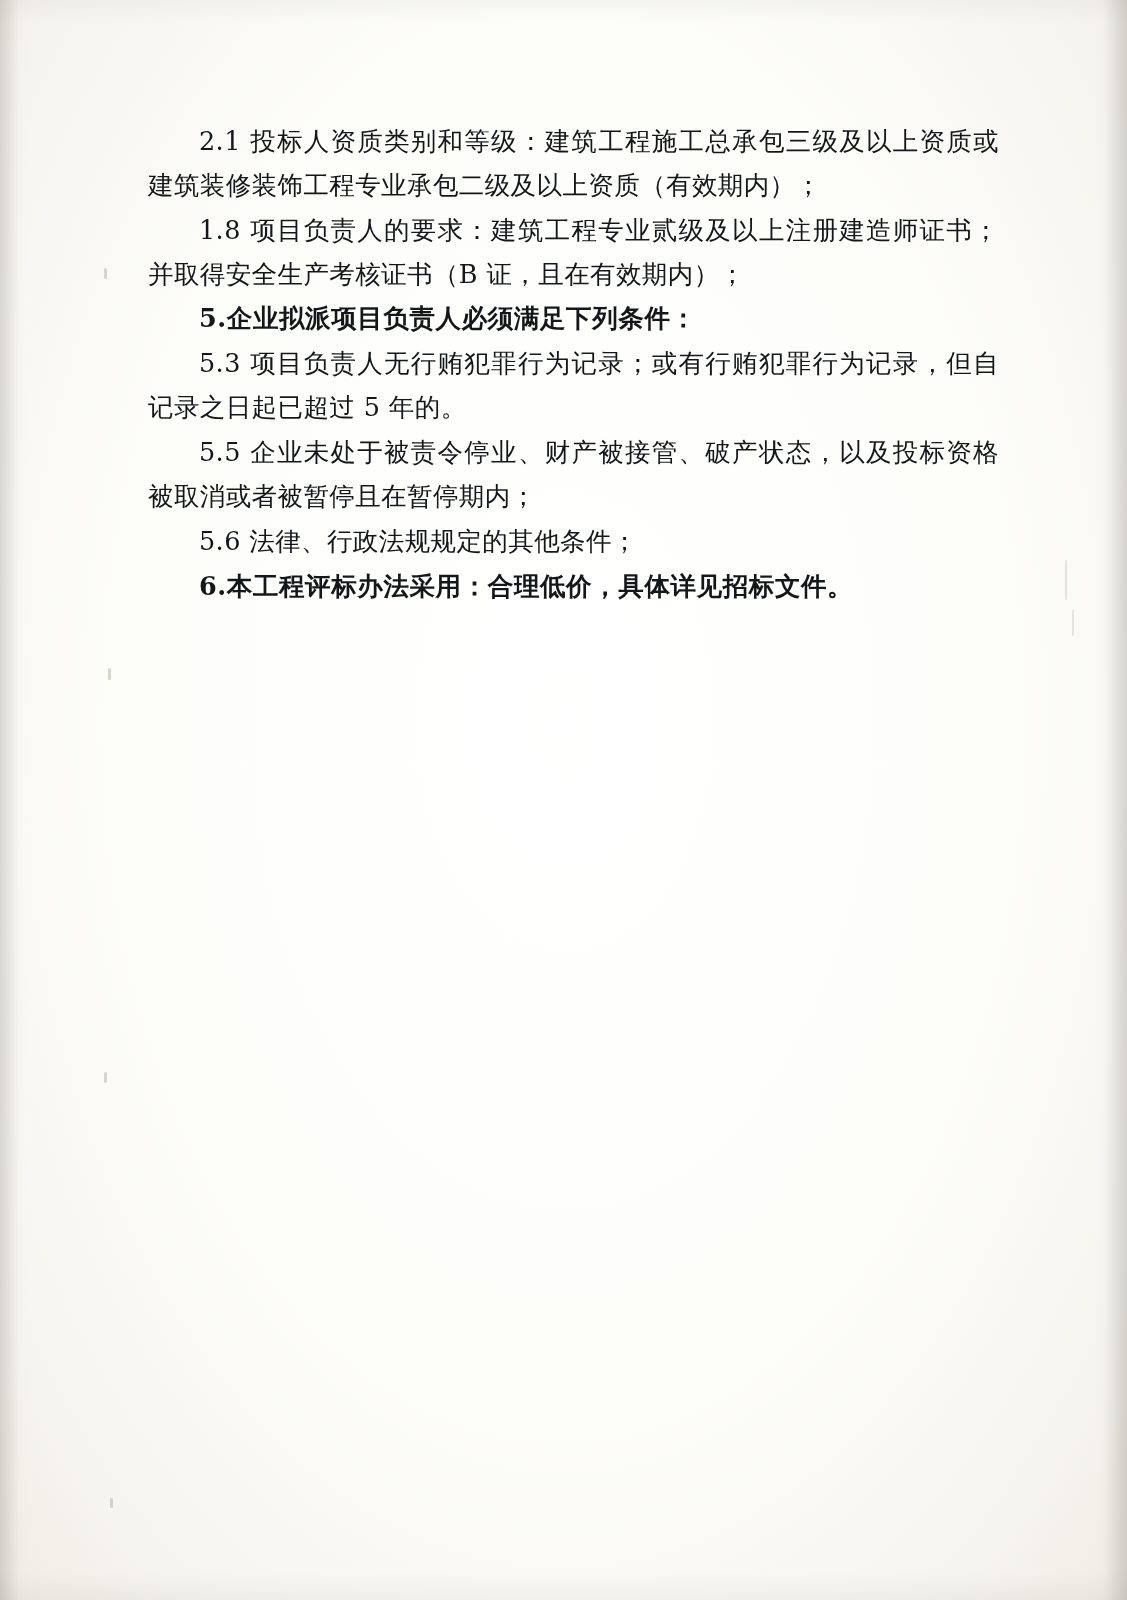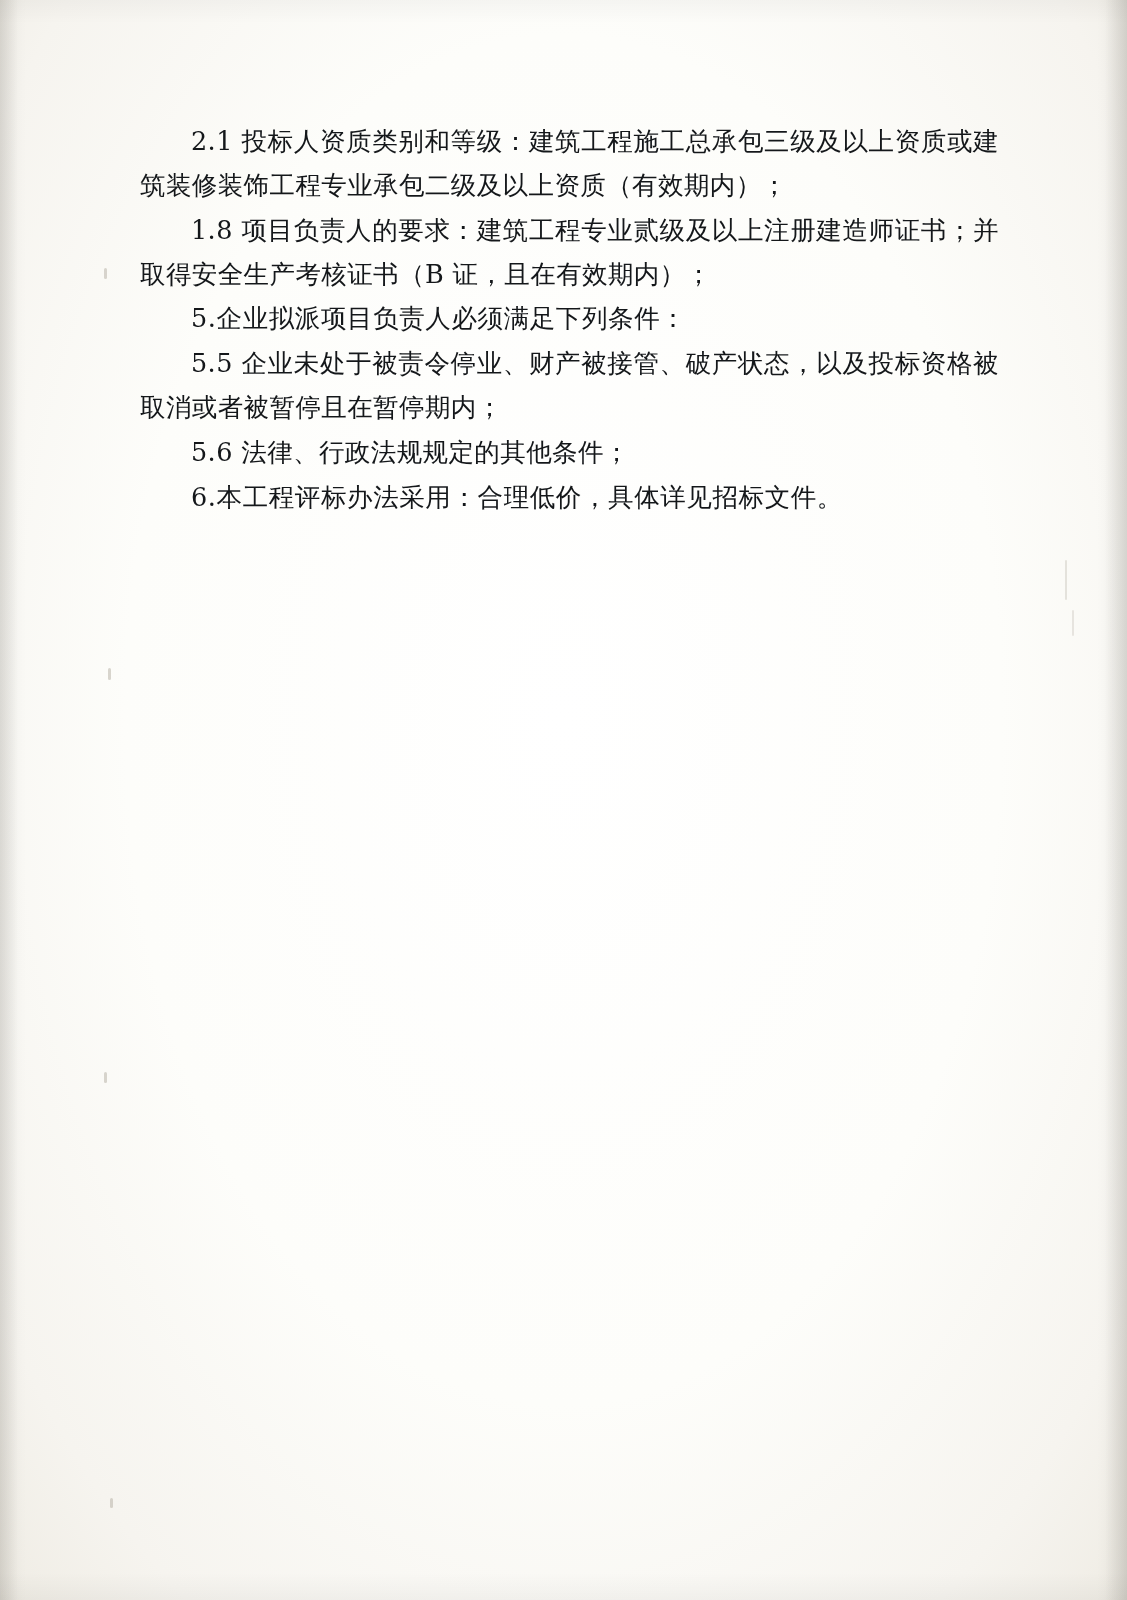--- a/index.html
+++ b/index.html
@@ -44,27 +44,27 @@
   .doc-body {
     color: #14171a;
     font-size: 25.5px;
     line-height: 1.72;
     letter-spacing: 0.4px;
     text-align: justify;
     text-justify: inter-ideograph;
   }
 
   p.para {
-    margin: 0 0 1px 8px;
+    margin: 0 0 1px 16px;
     text-indent: 2em;
     font-weight: 400;
   }
 
   p.para.heading {
-    font-weight: 400;
+    font-weight: 700;
     letter-spacing: 0.6px;
   }
 
   p.para.note {
     text-indent: 2em;
   }
 
   
   .speck {
     position: absolute;
@@ -110,20 +110,21 @@
   <div class="doc-body">
 
     <p class="para">2.1 投标人资质类别和等级：建筑工程施工总承包三级及以上资质或建筑装修装饰工程专业承包二级及以上资质（有效期内）；</p>
 
     <p class="para">1.8 项目负责人的要求：建筑工程专业贰级及以上注册建造师证书；并取得安全生产考核证书（B 证，且在有效期内）；</p>
 
     <p class="para heading">5.企业拟派项目负责人必须满足下列条件：</p>
 
 
 
+    <p class="para">5.3 项目负责人无行贿犯罪行为记录；或有行贿犯罪行为记录，但自记录之日起已超过 5 年的。</p>
 
 
     <p class="para">5.5 企业未处于被责令停业、财产被接管、破产状态，以及投标资格被取消或者被暂停且在暂停期内；</p>
 
     <p class="para">5.6 法律、行政法规规定的其他条件；</p>
 
 
     <p class="para heading">6.本工程评标办法采用：合理低价，具体详见招标文件。</p>
 
   </div>

